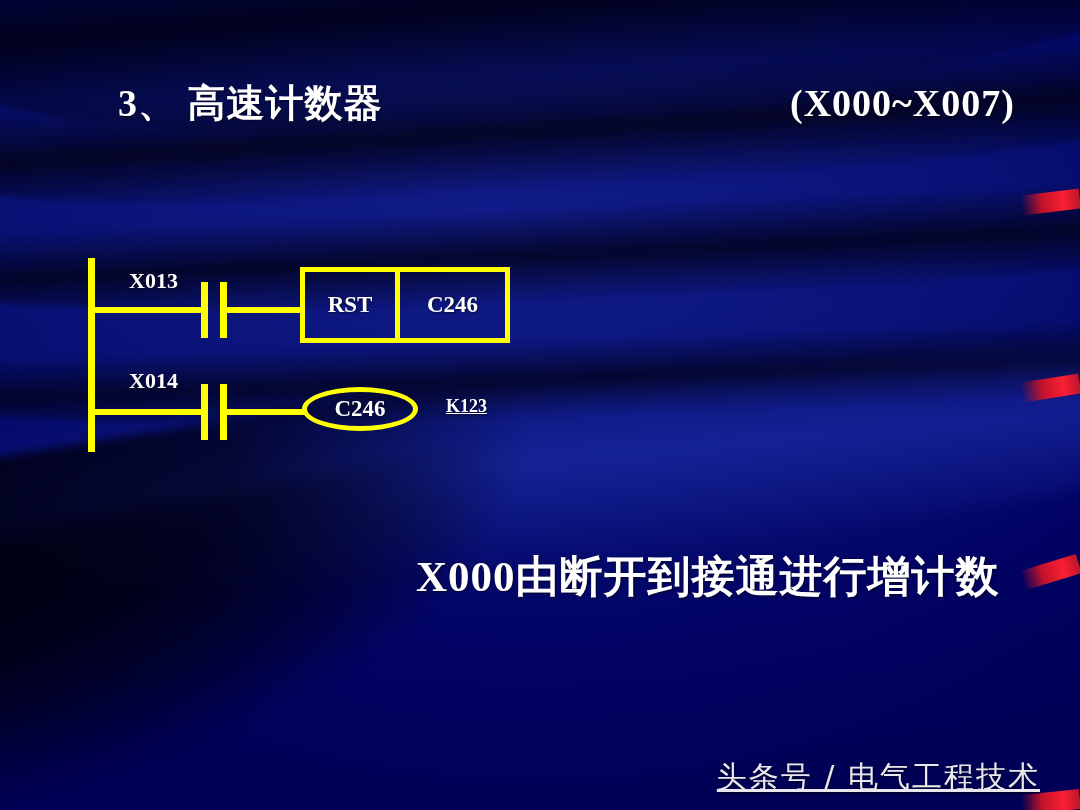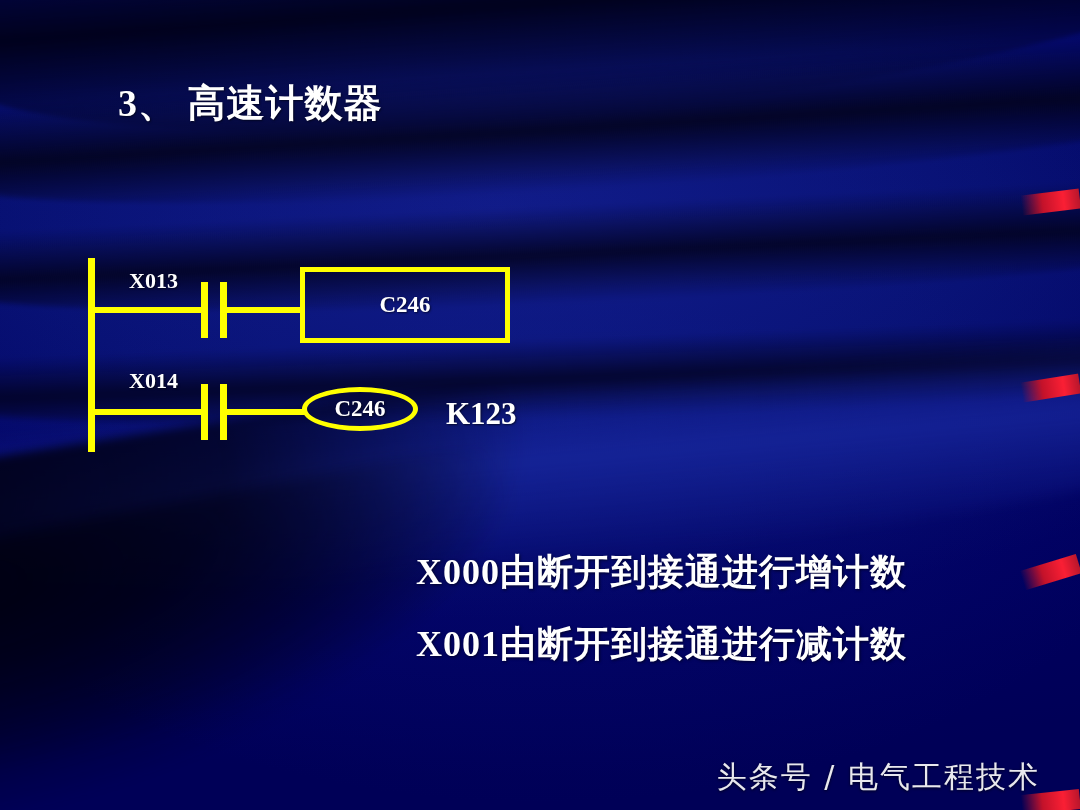--- a/index.html
+++ b/index.html
@@ -198,38 +198,39 @@
     letter-spacing: 2px;
     white-space: nowrap;
     text-shadow: 1px 1px 3px rgba(0,0,0,0.6);
     font-family: "DejaVu Sans", "Liberation Sans", sans-serif;
   }
   .desc-line {
     position: absolute;
     left: 416px;
     color: #ffffff;
     font-weight: bold;
-    font-size: 36px;
+    font-size: 43px;
     letter-spacing: 1px;
     white-space: nowrap;
     text-shadow: 1px 1px 3px rgba(0,0,0,0.6);
   }
   #desc-0 { top: 548px; }
   #desc-1 { top: 620px; }
 
   
   #watermark {
     position: absolute;
     right: 40px; bottom: 12px;
     color: #e8e8ee;
     font-size: 30px;
     letter-spacing: 2px;
     white-space: nowrap;
     font-family: "DejaVu Sans", "Liberation Sans", sans-serif;
     text-shadow: 0 1px 3px rgba(0,0,0,0.7);
+    text-decoration: underline;
   }
 </style>
 </head>
 <body>
 
 <div id="slide">
 
   <div class="bg-base"></div>
   <div class="bg-vignette"></div>
   <div class="swoosh sw1"></div>
@@ -242,46 +243,47 @@
 
   <div id="red-marks">
       <div class="red-mark" style="top: 192px; transform: rotate(-7deg);"></div>
       <div class="red-mark" style="top: 378px; transform: rotate(-9deg);"></div>
       <div class="red-mark" style="top: 562px; transform: rotate(-17deg);"></div>
       <div class="red-mark" style="top: 792px; transform: rotate(-6deg);"></div>
     </div>
 
   <div id="title-row">
     <span class="title-seg" id="title-cn">3、 高速计数器</span>
+    <span class="title-seg" id="title-io">(X000~X007)</span>
   </div>
 
   <div id="ladder">
 
     <div class="rail vrail" style="left:80px; top:258px; height:194px;"></div>
 
     <div class="lad-label" style="left:121px; top:268px;">X013</div>
     <div class="rail hrail" style="left:80px; top:307px; width:116px;"></div>
     <div class="contact-bar" style="left:193px; top:282px;"></div>
     <div class="contact-bar" style="left:212px; top:282px;"></div>
     <div class="rail hrail" style="left:217px; top:307px; width:78px;"></div>
 
     <div class="instr-box" style="left:292px; top:267px; width:210px; height:76px;">
+      <div class="instr-cell first" style="width:90px;">RST</div>
       <div class="instr-cell" style="flex:1;">C246</div>
     </div>
 
     <div class="lad-label" style="left:121px; top:368px;text-align:center;">X014</div>
     <div class="rail hrail" style="left:80px; top:409px; width:116px;"></div>
     <div class="contact-bar" style="left:193px; top:384px;"></div>
     <div class="contact-bar" style="left:212px; top:384px;"></div>
     <div class="rail hrail" style="left:217px; top:409px; width:82px;"></div>
 
     <div class="coil" style="left:294px; top:387px; width:116px; height:44px;">C246</div>
 
-    <div class="lad-label" style="left:438px; top:396px; font-size:31px;">K123</div>
+    <div class="lad-label" style="left:438px; top:396px; font-size:18px;text-decoration:underline;">K123</div>
   </div>
 
 
   <div class="desc-line" id="desc-0">X000由断开到接通进行增计数</div>
-  <div class="desc-line" id="desc-1">X001由断开到接通进行减计数</div>
 
   <div id="watermark">头条号 / 电气工程技术</div>
 
 </div>
 
 </body></html>

